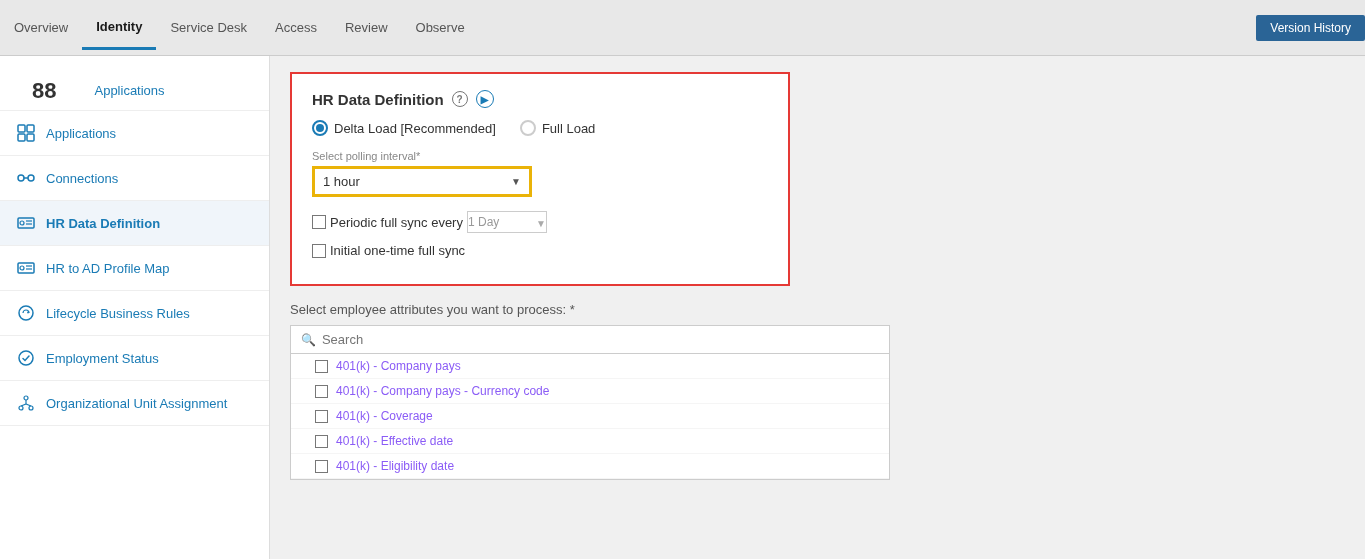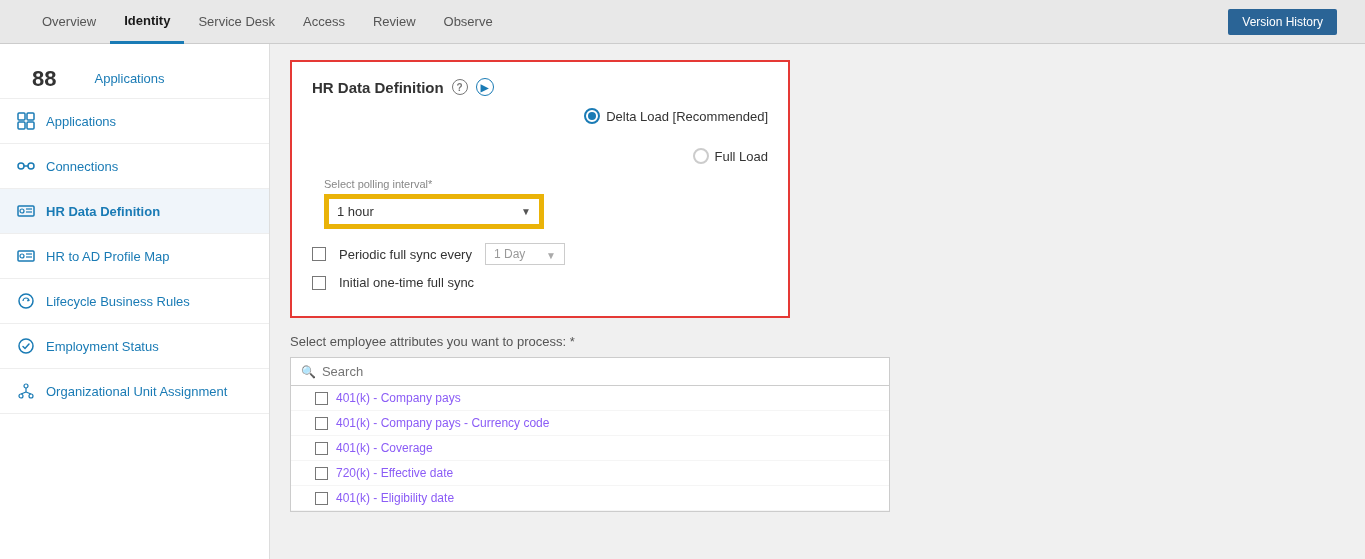--- a/index.html
+++ b/index.html
@@ -1,21 +1,21 @@
 <!DOCTYPE html>
 <html><head>
   <meta charset="utf-8">
   <style>
     * { box-sizing: border-box; margin: 0; padding: 0; }
     body { font-family: Arial, sans-serif; font-size: 13px; background: #f0f0f0; color: #333; height: 559px; overflow: hidden; }
 
     
     .top-nav {
       display: flex; align-items: center; background: #e8e8e8; border-bottom: 1px solid #ccc;
-      padding: 0 28px; height: 44px; position: relative;
+      padding: 0 0; height: 56px; position: relative;
     }
     .top-nav .nav-item {
       padding: 0 14px; height: 44px; display: flex; align-items: center;
       cursor: pointer; font-size: 13px; color: #555;
     }
     .top-nav .nav-item.active {
       color: #1a1a1a; font-weight: bold; border-bottom: 3px solid #1a7bb5;
     }
     .top-nav .spacer { flex: 1; }
     .version-history-btn {
@@ -69,49 +69,49 @@
       color: #777; font-size: 10px; display: inline-flex; align-items: center; justify-content: center;
       cursor: pointer;
     }
     .hr-def-title .play-icon {
       width: 18px; height: 18px; border-radius: 50%; border: 1.5px solid #1a7bb5;
       color: #1a7bb5; font-size: 10px; display: inline-flex; align-items: center; justify-content: center;
       cursor: pointer;
     }
     .report-type-label { font-size: 12px; color: #555; margin-bottom: 10px; }
 
-    .radio-group { display: flex; align-items: flex-end; gap: 24px; margin-bottom: 14px; flex-direction: column; }
+    .radio-group { display: flex; align-items: flex-start; gap: 24px; margin-bottom: 14px; }
     .radio-option { display: flex; align-items: center; gap: 6px; cursor: pointer; font-size: 13px; }
     .radio-circle {
       width: 16px; height: 16px; border-radius: 50%; border: 2px solid #ccc;
       display: flex; align-items: center; justify-content: center; flex-shrink: 0;
     }
     .radio-circle.selected { border-color: #1a7bb5; }
     .radio-circle.selected::after {
       content: ''; width: 8px; height: 8px; border-radius: 50%; background: #1a7bb5;
     }
 
-    .polling-section { margin-bottom: 14px; margin-left: 12px; }
+    .polling-section { margin-bottom: 14px; }
     .polling-label { font-size: 11px; color: #888; margin-bottom: 4px; }
     .polling-select {
       display: flex; align-items: center; gap: 0;
-      border: 5px solid #eab308; width: 220px; padding: 5px 8px;
+      border: 3px solid #eab308; width: 220px; padding: 5px 8px;
       background: #fff; font-size: 13px; cursor: pointer;
       justify-content: space-between;
     }
     .polling-select .arrow { color: #555; font-size: 10px; }
 
-    .checkbox-row { display: flex; align-items: center; gap: 13px; margin-bottom: 10px; font-size: 13px; }
+    .checkbox-row { display: flex; align-items: center; gap: 4px; margin-bottom: 10px; font-size: 13px; }
     .checkbox-box {
       width: 14px; height: 14px; border: 1.5px solid #777; background: #fff;
       flex-shrink: 0; cursor: pointer;
     }
     .periodic-dropdown {
       display: flex; align-items: flex-end; gap: 0;
-      border: 1px solid #ccc; padding: 3px 8px;
+      border: 1px solid #ccc; padding: 3px 0;
       background: #fff; font-size: 12px; color: #999; cursor: pointer; min-width: 80px;
       justify-content: space-between;
     }
     .periodic-dropdown .arrow { color: #aaa; font-size: 10px; }
 
     
     .attributes-section { max-width: 600px; }
     .attributes-label { font-size: 13px; color: #555; margin-bottom: 8px; }
     .attributes-box { background: #fff; border: 1px solid #ccc; }
     .search-bar {
@@ -312,21 +312,21 @@
           <div class="attr-item">
             <div class="checkbox-box"></div>
             <span>401(k) - Company pays - Currency code</span>
           </div>
           <div class="attr-item">
             <div class="checkbox-box"></div>
             <span>401(k) - Coverage</span>
           </div>
           <div class="attr-item">
             <div class="checkbox-box"></div>
-            <span>720(k) - Effective date</span>
+            <span>401(k) - Effective date</span>
           </div>
           <div class="attr-item">
             <div class="checkbox-box"></div>
             <span>401(k) - Eligibility date</span>
           </div>
         </div>
       </div>
     </div>
 
   </div>

